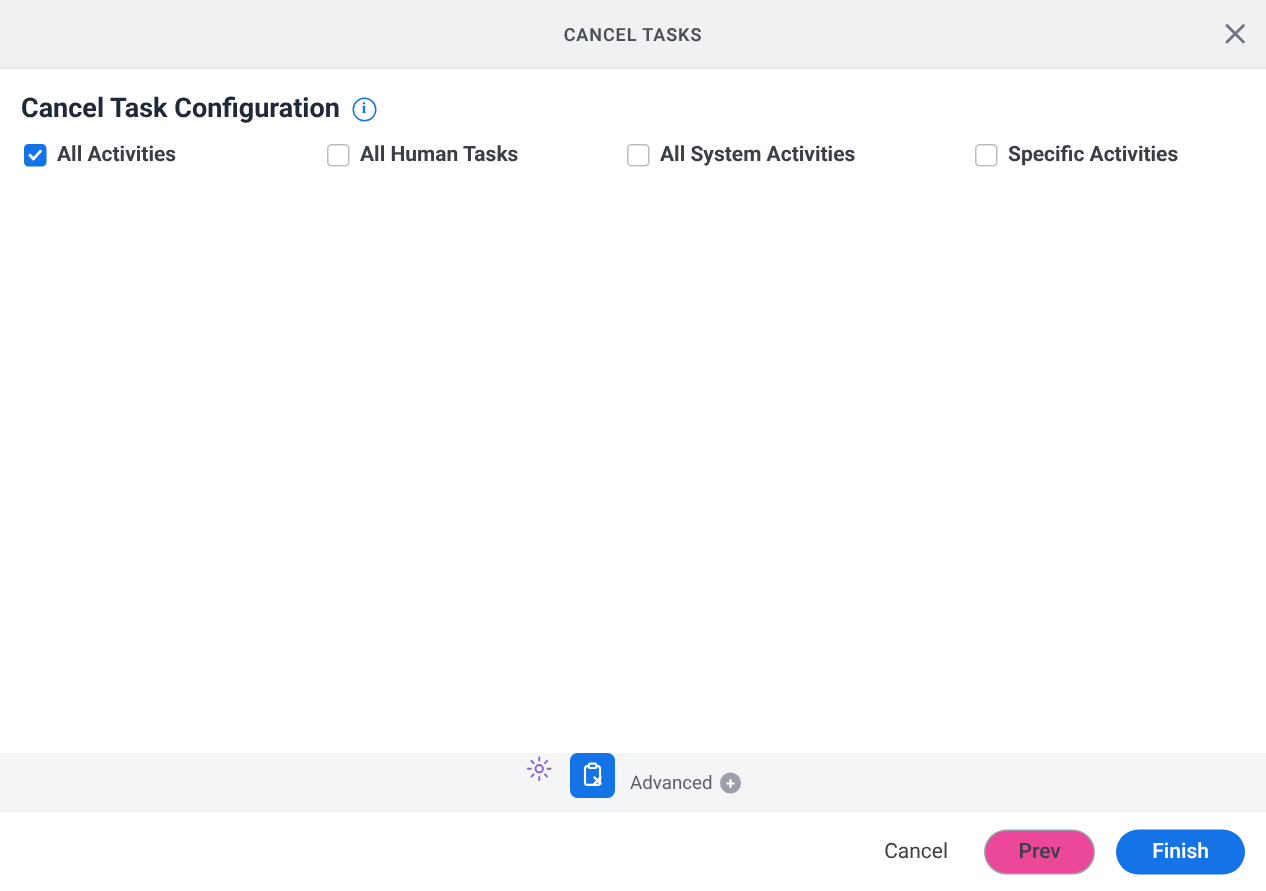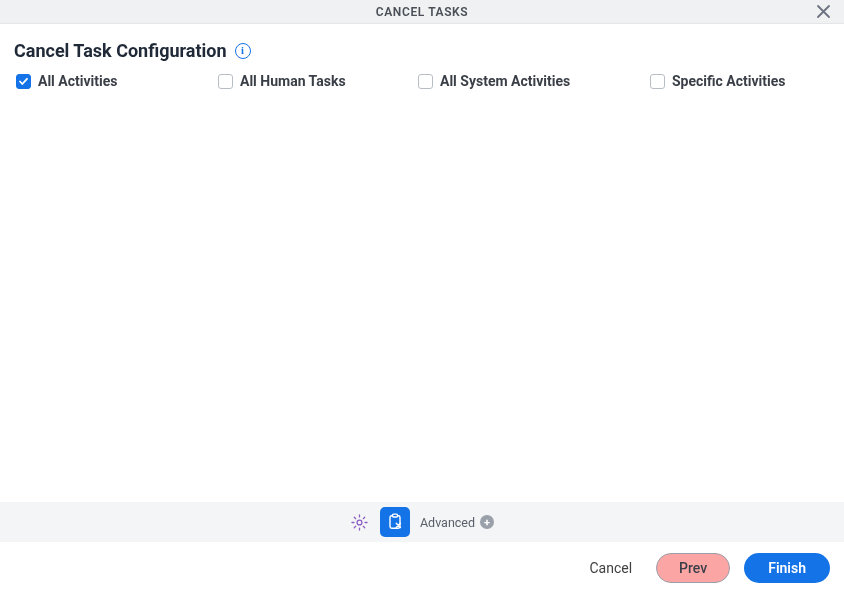--- a/index.html
+++ b/index.html
@@ -12,21 +12,21 @@
       background: #ffffff;
       width: 844px;
       height: 594px;
       display: flex;
       flex-direction: column;
       color: #333;
       overflow: hidden;
     }
     .header {
       background: #f0f1f2;
-      height: 24px;
+      height: 46px;
       display: flex;
       align-items: center;
       justify-content: center;
       position: relative;
       border-bottom: 1px solid #e4e6e8;
     }
     .header-title {
       font-size: 12px;
       font-weight: 600;
       letter-spacing: 0.6px;
@@ -112,21 +112,20 @@
       display: none;
     }
     .option-label {
       font-size: 14px;
       color: #3a3f47;
     }
     .advanced-bar {
       background: #f4f5f6;
       height: 40px;
       display: flex;
-      align-items: center;
       justify-content: center;
       gap: 10px;
     }
     .gear-icon {
       width: 20px;
       height: 20px;
       display: flex;
       align-items: center;
       justify-content: center;
       cursor: pointer;
@@ -173,21 +172,21 @@
     .btn-text {
       font-size: 14px;
       color: #404040;
       cursor: pointer;
       padding: 6px 10px;
     }
     .btn-outline {
       font-size: 14px;
       color: #3a3f47;
       border: 1.4px solid #9aa0aa;
-      background: #fca5a5;
+      background: #ec4899;
       border-radius: 16px;
       padding: 6px 22px;
       cursor: pointer;
       font-weight: 500;
     }
     .btn-primary {
       font-size: 14px;
       color: #ffffff;
       background: #1473e6;
       border-radius: 16px;

